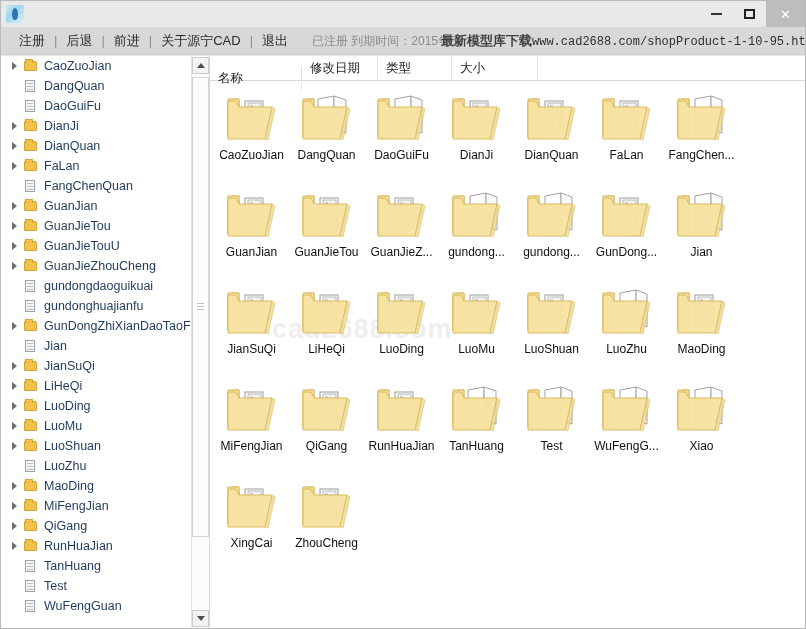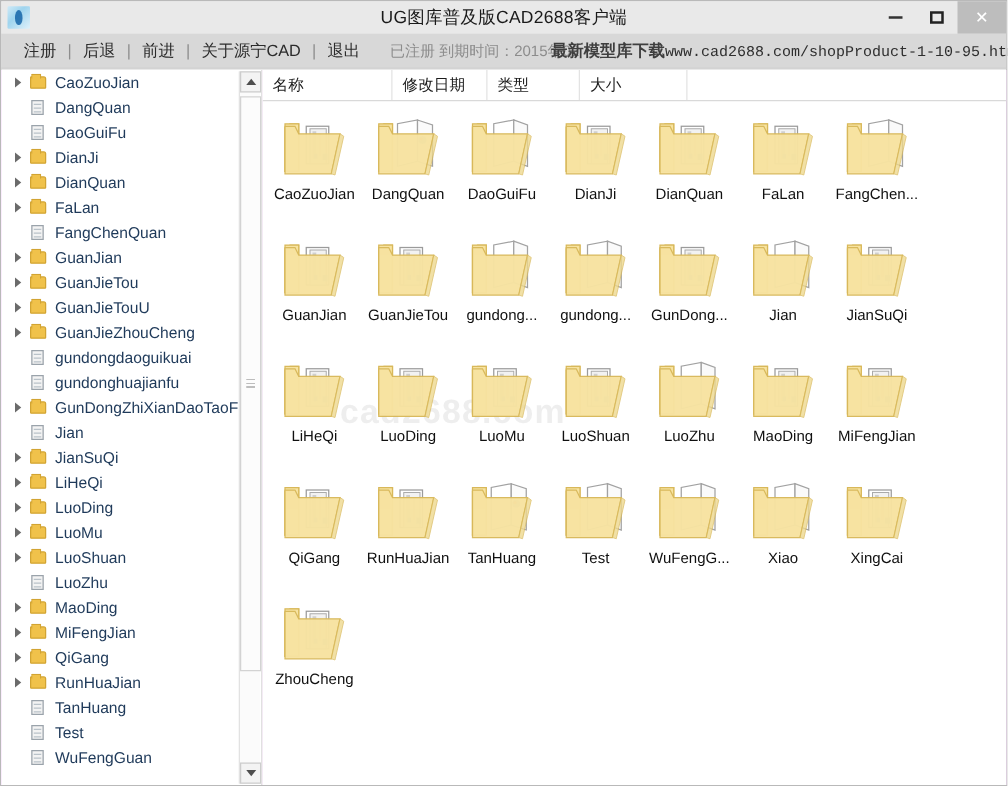--- a/index.html
+++ b/index.html
@@ -210,21 +210,21 @@
     background: #ffffff;
     font-size: 12.5px;
     color: #1b1b1b;
   }
   .col {
     display: flex; align-items: center;
     padding-left: 8px;
     border-right: 1px solid #e3e3e3;
     height: 100%;
   }
-  .col.c1 { width: 104px; }
+  .col.c1 { width: 92px; margin-top: 10px; }
   .col.c2 { width: 76px; }
   .col.c3 { width: 74px; font-family: Liberation Serif, serif; }
   .col.c4 { width: 86px; }
   .col.c5 { flex: 1; border-right: none; }
 
   .grid {
     position: absolute;
     left: 0; right: 0; top: 26px; bottom: 0;
     padding: 6px 4px 0 4px;
     display: flex;
@@ -266,21 +266,20 @@
     font-family: "Liberation Sans", sans-serif;
   }
 </style>
 </head>
 <body>
 
 <div id="app">
 
   <div class="titlebar">
     <div class="app-icon"></div>
-    <div class="title-text">UG图库普及版CAD2688客户端</div>
     <div class="win-btns">
       <div class="win-btn">
           <span class="mini-glyph"></span>
         </div>
       <div class="win-btn">
           <span class="max-glyph"></span>
         </div>
       <div class="win-btn close">✕</div>
     </div>
   </div>
@@ -697,20 +696,40 @@
             </div>
             <div class="label">GuanJieTou</div>
           </div>
           <div class="cell">
             <div class="folder">
               <svg class="fsvg" width="54" height="50" viewBox="0 0 54 50" xmlns="http://www.w3.org/2000/svg">
       <path d="M3 9 L3 44 L14 44 L14 6 L7 6 Z" fill="#f7e3a1" stroke="#d8b85a" stroke-width="1"></path>
       <path d="M3 6 L3 44 L14 44 L14 6 Z" fill="#f7e3a1" stroke="#d8b85a" stroke-width="1"></path>
 
       <g>
+        <rect x="20" y="8" width="18" height="30" fill="#ffffff" stroke="#9b9b9b" stroke-width="1"></rect>
+        <rect x="23" y="10" width="13" height="28" fill="#f2f2f2" stroke="#aaaaaa" stroke-width="0.8"></rect>
+        <rect x="25" y="12" width="3" height="22" fill="#cfcfcf"></rect>
+        <rect x="30" y="14" width="2" height="18" fill="#dadada"></rect>
+        <rect x="33" y="30" width="4" height="5" fill="#7fb7dd"></rect>
+        <rect x="26" y="30" width="3" height="4" fill="#8fc2e2"></rect>
+      </g>
+      <path d="M3 8 L3 46 L40 46 L47 14 L14 14 L11 8 Z" fill="#f7e3a1" stroke="#d8b85a" stroke-width="1" opacity="0.97"></path>
+      <path d="M40 46 L47 14 L50 16 L43 47 Z" fill="#eed98f" stroke="#d8b85a" stroke-width="0.7" opacity="0.8"></path>
+    </svg>
+            </div>
+            <div class="label">GuanJieZ...</div>
+          </div>
+          <div class="cell">
+            <div class="folder">
+              <svg class="fsvg" width="54" height="50" viewBox="0 0 54 50" xmlns="http://www.w3.org/2000/svg">
+      <path d="M3 9 L3 44 L14 44 L14 6 L7 6 Z" fill="#f7e3a1" stroke="#d8b85a" stroke-width="1"></path>
+      <path d="M3 6 L3 44 L14 44 L14 6 Z" fill="#f7e3a1" stroke="#d8b85a" stroke-width="1"></path>
+
+      <g>
         <path d="M20 6 L20 40 L36 36 L36 3 Z" fill="#ffffff" stroke="#a2a2a2" stroke-width="1"></path>
         <path d="M36 3 L36 36 L47 40 L47 7 Z" fill="#fafafa" stroke="#a2a2a2" stroke-width="1"></path>
       </g>
       <path d="M3 8 L3 46 L40 46 L47 14 L14 14 L11 8 Z" fill="#f7e3a1" stroke="#d8b85a" stroke-width="1" opacity="0.97"></path>
       <path d="M40 46 L47 14 L50 16 L43 47 Z" fill="#eed98f" stroke="#d8b85a" stroke-width="0.7" opacity="0.8"></path>
     </svg>
             </div>
             <div class="label">gundong...</div>
           </div>
           <div class="cell">

